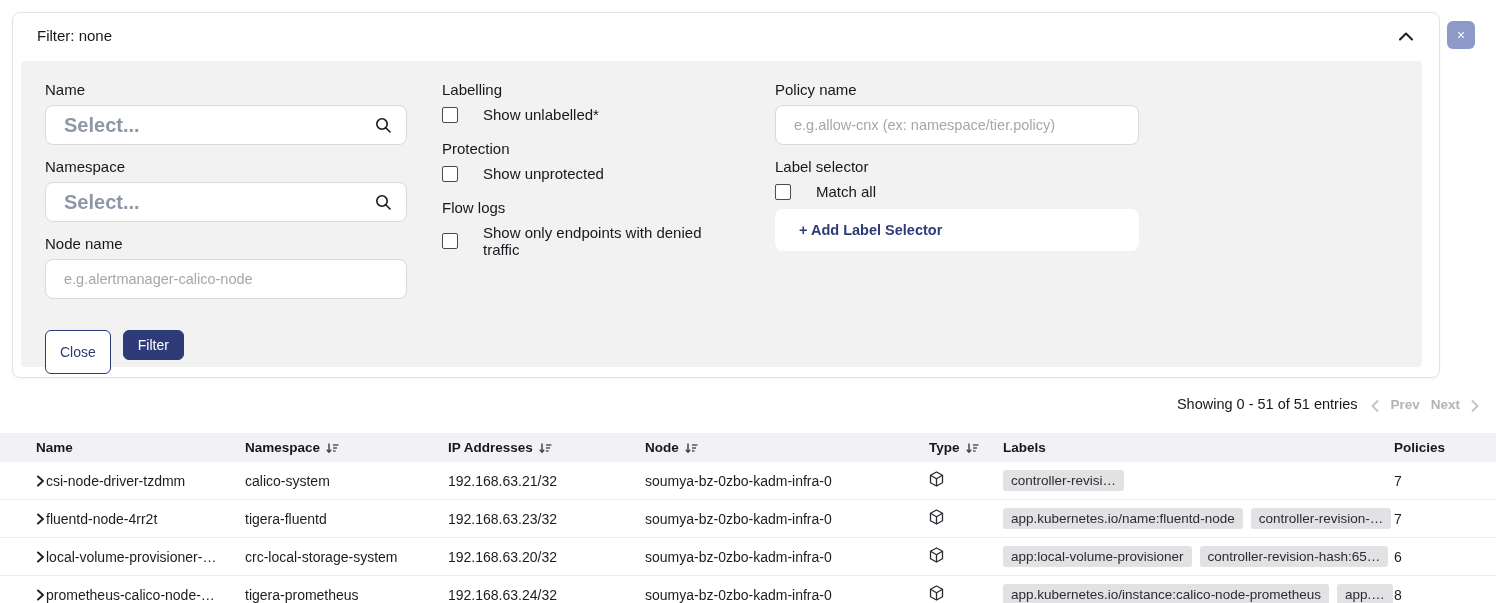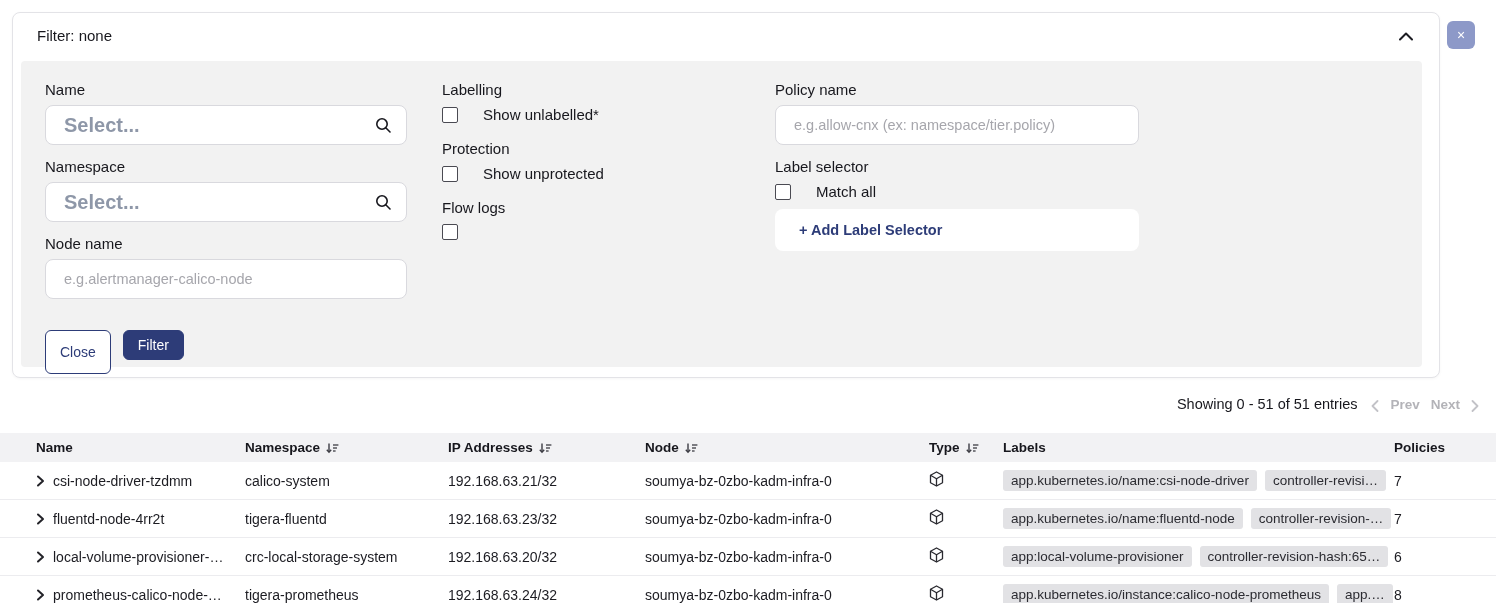--- a/index.html
+++ b/index.html
@@ -61,21 +61,21 @@
 
   
   .table { position:absolute; top:433px; left:0; width:1496px; }
   .thead, .trow { display:grid;
     grid-template-columns:209px 203px 197px 284px 74px 391px 1fr;
     padding-left:36px; align-items:center; }
   .thead { height:29px; background:#f2f2f4; }
   .th { font-size:13.5px; font-weight:700; color:#17171d; display:flex; align-items:center; gap:6px; }
   .trow { height:38px; background:#fff; border-bottom:1px solid #ececef; }
   .td { font-size:14px; color:#1c1c22; overflow:hidden; white-space:nowrap; }
-  .name-cell { display:flex; align-items:center; gap:8px; }
+  .name-cell { display:flex; align-items:center; gap:1px; }
   .labels-cell { display:flex; gap:8px; overflow:hidden; }
   .chip { background:#e2e2e5; color:#2b2b31; font-size:13.5px; padding:3px 8px;
     border-radius:3px; white-space:nowrap; flex:none; }
   .icon { display:inline-flex; flex:none; }
 </style>
 </head>
 <body>
 
 <div class="page">
 
@@ -134,20 +134,21 @@
 
         <label class="flabel">Protection</label>
         <div class="check-row">
           <span class="checkbox"></span>
           <span class="check-label">Show unprotected</span>
         </div>
 
         <label class="flabel">Flow logs</label>
         <div class="check-row">
           <span class="checkbox"></span>
+          <span class="check-label">Show only endpoints with denied traffic</span>
         </div>
       </div>
 
       <div class="fcol3">
         <label class="flabel">Policy name</label>
         <input class="text-input" type="text" placeholder="e.g.allow-cnx (ex: namespace/tier.policy)" style="">
 
         <label class="flabel">Label selector</label>
         <div class="check-row" style="margin-bottom:0;">
           <span class="checkbox"></span>
@@ -256,21 +257,20 @@
       <div class="td">192.168.63.21/32</div>
       <div class="td">soumya-bz-0zbo-kadm-infra-0</div>
       <div class="td"><span class="icon">
             <svg width="15" height="16" viewBox="0 0 15 16">
               <path d="M7.5 1 L13.5 4.3 V11.7 L7.5 15 L1.5 11.7 V4.3 Z" fill="none" stroke="#2a2a30" stroke-width="1.3" stroke-linejoin="round"></path>
               <polyline points="1.5,4.3 7.5,7.7 13.5,4.3" fill="none" stroke="#2a2a30" stroke-width="1.3" stroke-linejoin="round"></polyline>
               <line x1="7.5" y1="7.7" x2="7.5" y2="15" stroke="#2a2a30" stroke-width="1.3"></line>
             </svg>
           </span></div>
       <div class="td labels-cell">
-        <span class="chip">app.kubernetes.io/name:csi-node-driver</span>
         <span class="chip">controller-revisi…</span>
       </div>
       <div class="td">7</div>
     </div>
 
     <div class="trow">
       <div class="td name-cell">
         <span class="icon">
             <svg width="9" height="12" viewBox="0 0 9 12">
               <polyline points="2,1.5 7,6 2,10.5" fill="none" stroke="#232329" stroke-width="2" stroke-linecap="round" stroke-linejoin="round"></polyline>

